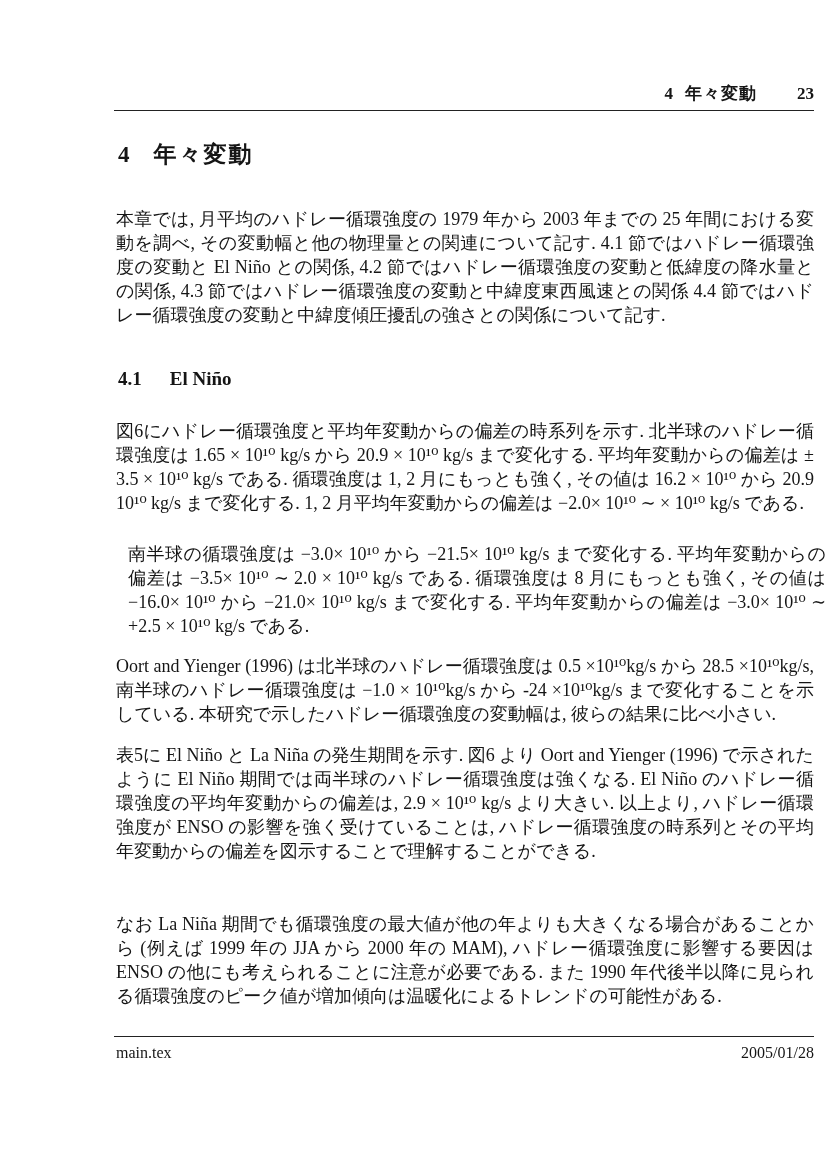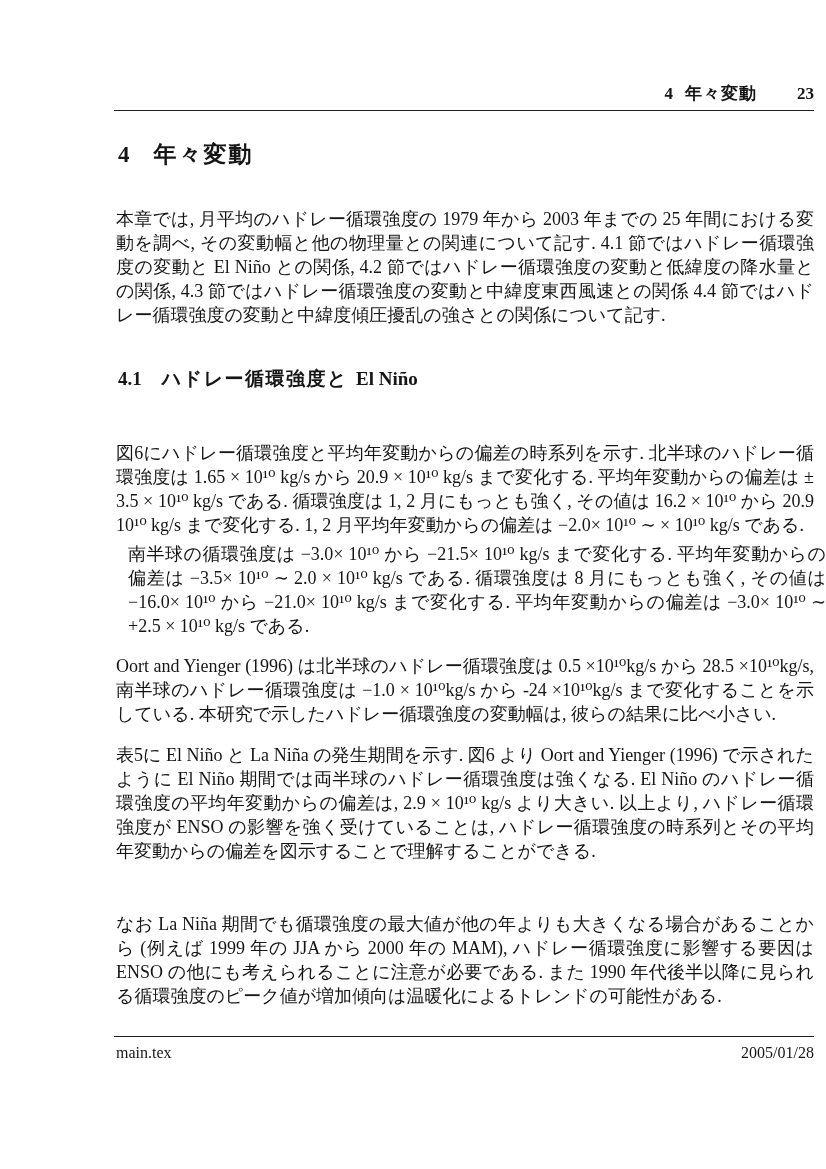--- a/index.html
+++ b/index.html
@@ -76,21 +76,21 @@
     left: 118px;
     margin: 0;
     font-size: 19px;
     line-height: 24px;
     font-weight: bold;
     display: flex;
     align-items: baseline;
   }
   .subsection-heading .sub-num {
     font-family: "Liberation Serif", "DejaVu Serif", serif;
-    margin-right: 20px;
+    margin-right: 28px;
   }
   .subsection-heading .sub-title-jp {
     font-family: "Liberation Sans", "DejaVu Sans", sans-serif;
     letter-spacing: 1.5px;
     margin-right: 8px;
   }
   .subsection-heading .sub-title-latin {
     font-family: "Liberation Serif", "DejaVu Serif", serif;
   }
   
@@ -99,21 +99,21 @@
     left: 116px;
     width: 698px;
     margin: 0;
     font-size: 18px;
     line-height: 24px;
     text-align: justify;
     text-justify: inter-ideograph;
     overflow-wrap: break-word;
   }
   .p-intro { top: 207px; }
-  .p-0 { top: 441px; }
+  .p-0 { top: 419px; }
   .p-1 { top: 542px; margin-left: 12px; }
   .p-2 { top: 654px; }
   .p-3 { top: 743px; }
   .p-4 { top: 912px; }
   
   .footer {
     position: absolute;
     top: 1043px;
     left: 116px;
     width: 698px;
@@ -138,21 +138,20 @@
 
   <h1 class="section-heading">
     <span class="sec-num">4</span>
     <span class="sec-title">年々変動</span>
   </h1>
 
   <p class="para p-intro">本章では, 月平均のハドレー循環強度の 1979 年から 2003 年までの 25 年間における変動を調べ, その変動幅と他の物理量との関連について記す. 4.1 節ではハドレー循環強度の変動と El Niño との関係, 4.2 節ではハドレー循環強度の変動と低緯度の降水量との関係, 4.3 節ではハドレー循環強度の変動と中緯度東西風速との関係 4.4 節ではハドレー循環強度の変動と中緯度傾圧擾乱の強さとの関係について記す.</p>
 
   <h2 class="subsection-heading">
     <span class="sub-num">4.1</span>
-    <span class="sub-title-jp">ハドレー循環強度と</span>
     <span class="sub-title-latin">El Niño</span>
   </h2>
 
   <p class="para p-0">図6にハドレー循環強度と平均年変動からの偏差の時系列を示す. 北半球のハドレー循環強度は 1.65 × 10¹⁰ kg/s から 20.9 × 10¹⁰ kg/s まで変化する. 平均年変動からの偏差は ± 3.5 × 10¹⁰ kg/s である. 循環強度は 1, 2 月にもっとも強く, その値は 16.2 × 10¹⁰ から 20.9 10¹⁰ kg/s まで変化する. 1, 2 月平均年変動からの偏差は −2.0× 10¹⁰ ∼ × 10¹⁰ kg/s である.</p>
   <p class="para p-1">南半球の循環強度は −3.0× 10¹⁰ から −21.5× 10¹⁰ kg/s まで変化する. 平均年変動からの偏差は −3.5× 10¹⁰ ∼ 2.0 × 10¹⁰ kg/s である. 循環強度は 8 月にもっとも強く, その値は −16.0× 10¹⁰ から −21.0× 10¹⁰ kg/s まで変化する. 平均年変動からの偏差は −3.0× 10¹⁰ ∼ +2.5 × 10¹⁰ kg/s である.</p>
   <p class="para p-2">Oort and Yienger (1996) は北半球のハドレー循環強度は 0.5 ×10¹⁰kg/s から 28.5 ×10¹⁰kg/s, 南半球のハドレー循環強度は −1.0 × 10¹⁰kg/s から -24 ×10¹⁰kg/s まで変化することを示している. 本研究で示したハドレー循環強度の変動幅は, 彼らの結果に比べ小さい.</p>
   <p class="para p-3">表5に El Niño と La Niña の発生期間を示す. 図6 より Oort and Yienger (1996) で示されたように El Niño 期間では両半球のハドレー循環強度は強くなる. El Niño のハドレー循環強度の平均年変動からの偏差は, 2.9 × 10¹⁰ kg/s より大きい. 以上より, ハドレー循環強度が ENSO の影響を強く受けていることは, ハドレー循環強度の時系列とその平均年変動からの偏差を図示することで理解することができる.</p>
   <p class="para p-4">なお La Niña 期間でも循環強度の最大値が他の年よりも大きくなる場合があることから (例えば 1999 年の JJA から 2000 年の MAM), ハドレー循環強度に影響する要因は ENSO の他にも考えられることに注意が必要である. また 1990 年代後半以降に見られる循環強度のピーク値が増加傾向は温暖化によるトレンドの可能性がある.</p>
 
   <div class="rule footer-rule"></div>

